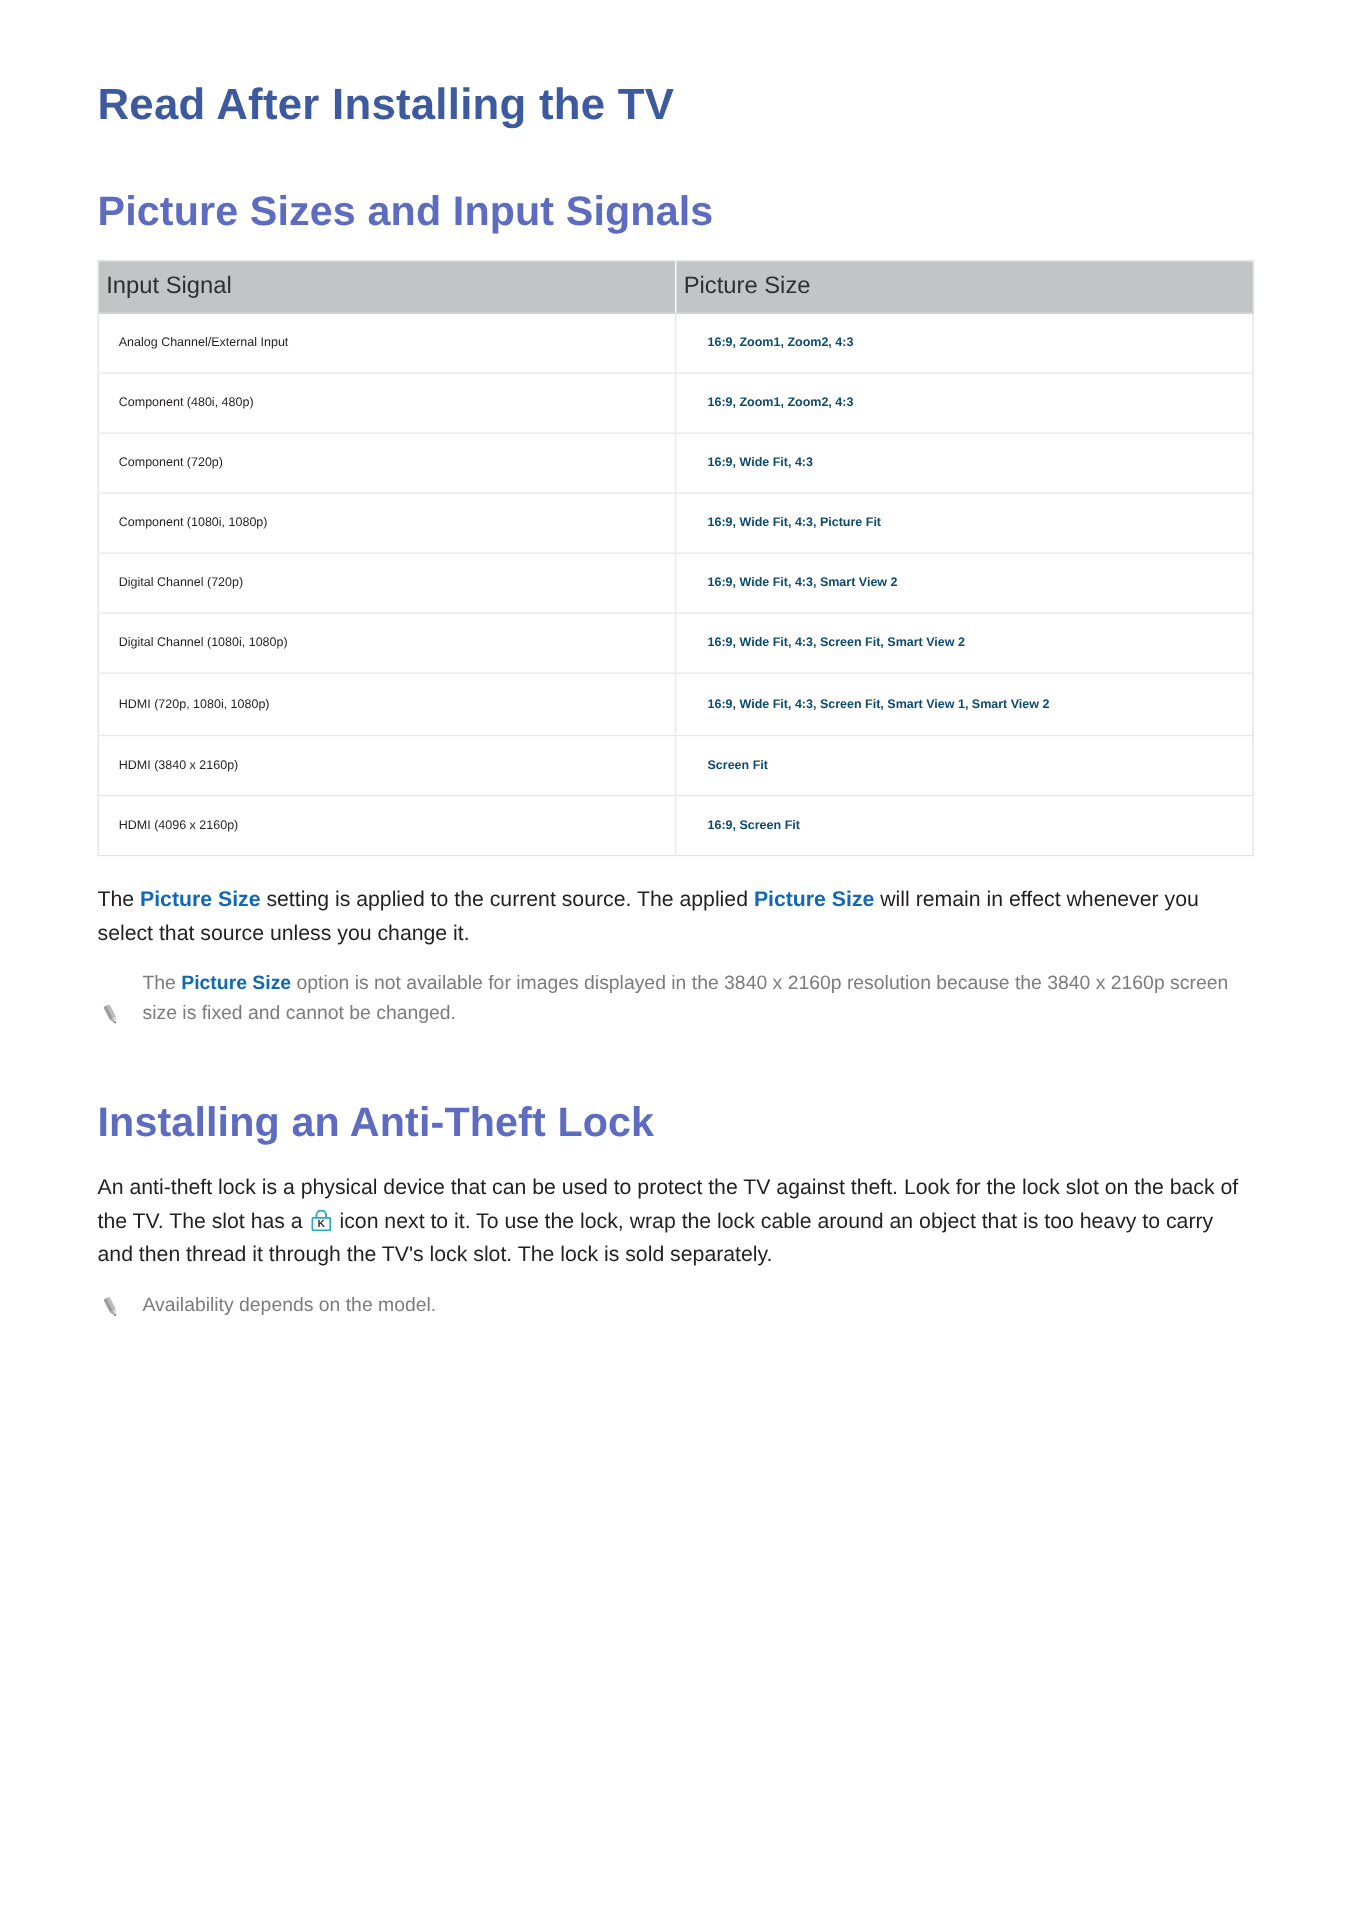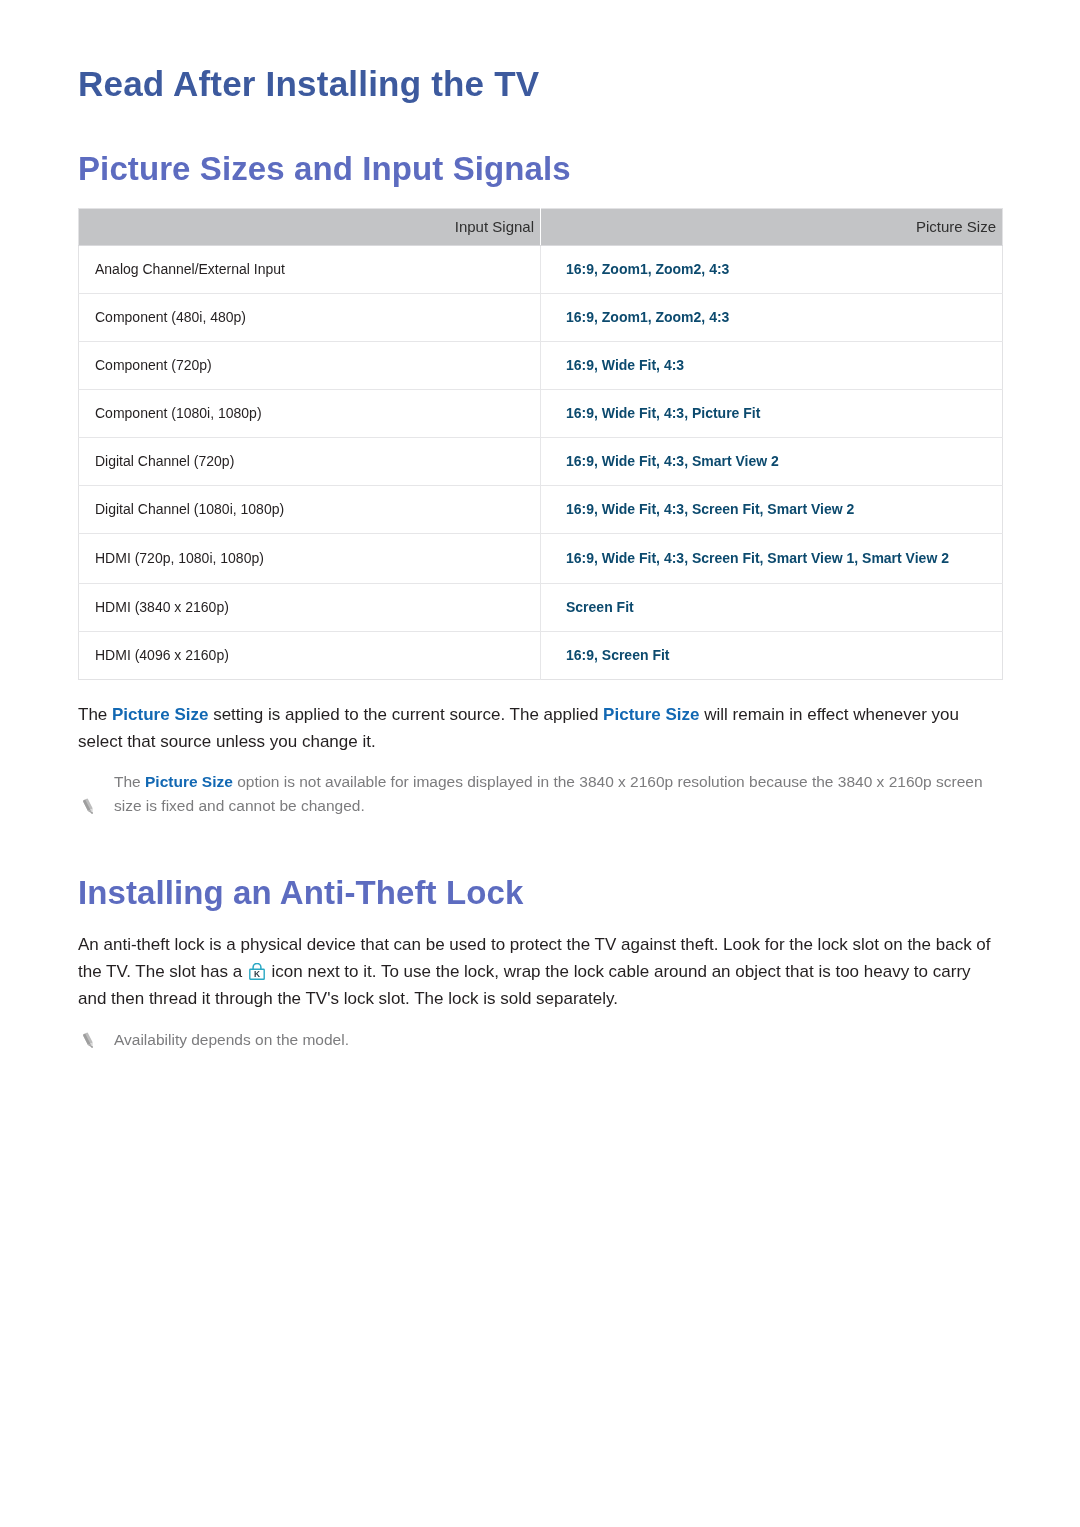--- a/index.html
+++ b/index.html
@@ -53,30 +53,30 @@
     width: 924px;
     border-collapse: collapse;
     table-layout: fixed;
     border: 1px solid #e2e2e4;
   }
   .spec-table col.c1 { width: 462px; }
   .spec-table col.c2 { width: 462px; }
   .spec-table th {
     background: #c3c4c6;
     color: #2f2f2f;
-    font-size: 15px;
+    font-size: 19px;
     font-weight: normal;
-    text-align: right;
+    text-align: left;
     padding: 9px 6px 10px 6px;
     border-right: 1px solid #ffffff;
     border-bottom: 1px solid #d9d9dc;
   }
   .spec-table th:last-child { border-right: none; }
   .spec-table td {
-    font-size: 14px;
+    font-size: 10px;
     line-height: 21px;
     padding: 13px 14px 13px 16px;
     border-top: 1px solid #e6e6e8;
     border-right: 1px solid #e6e6e8;
     vertical-align: middle;
     height: 20px;
   }
   .spec-table td:last-child { border-right: none; }
   .spec-table td.signal {
     color: #231f20;

